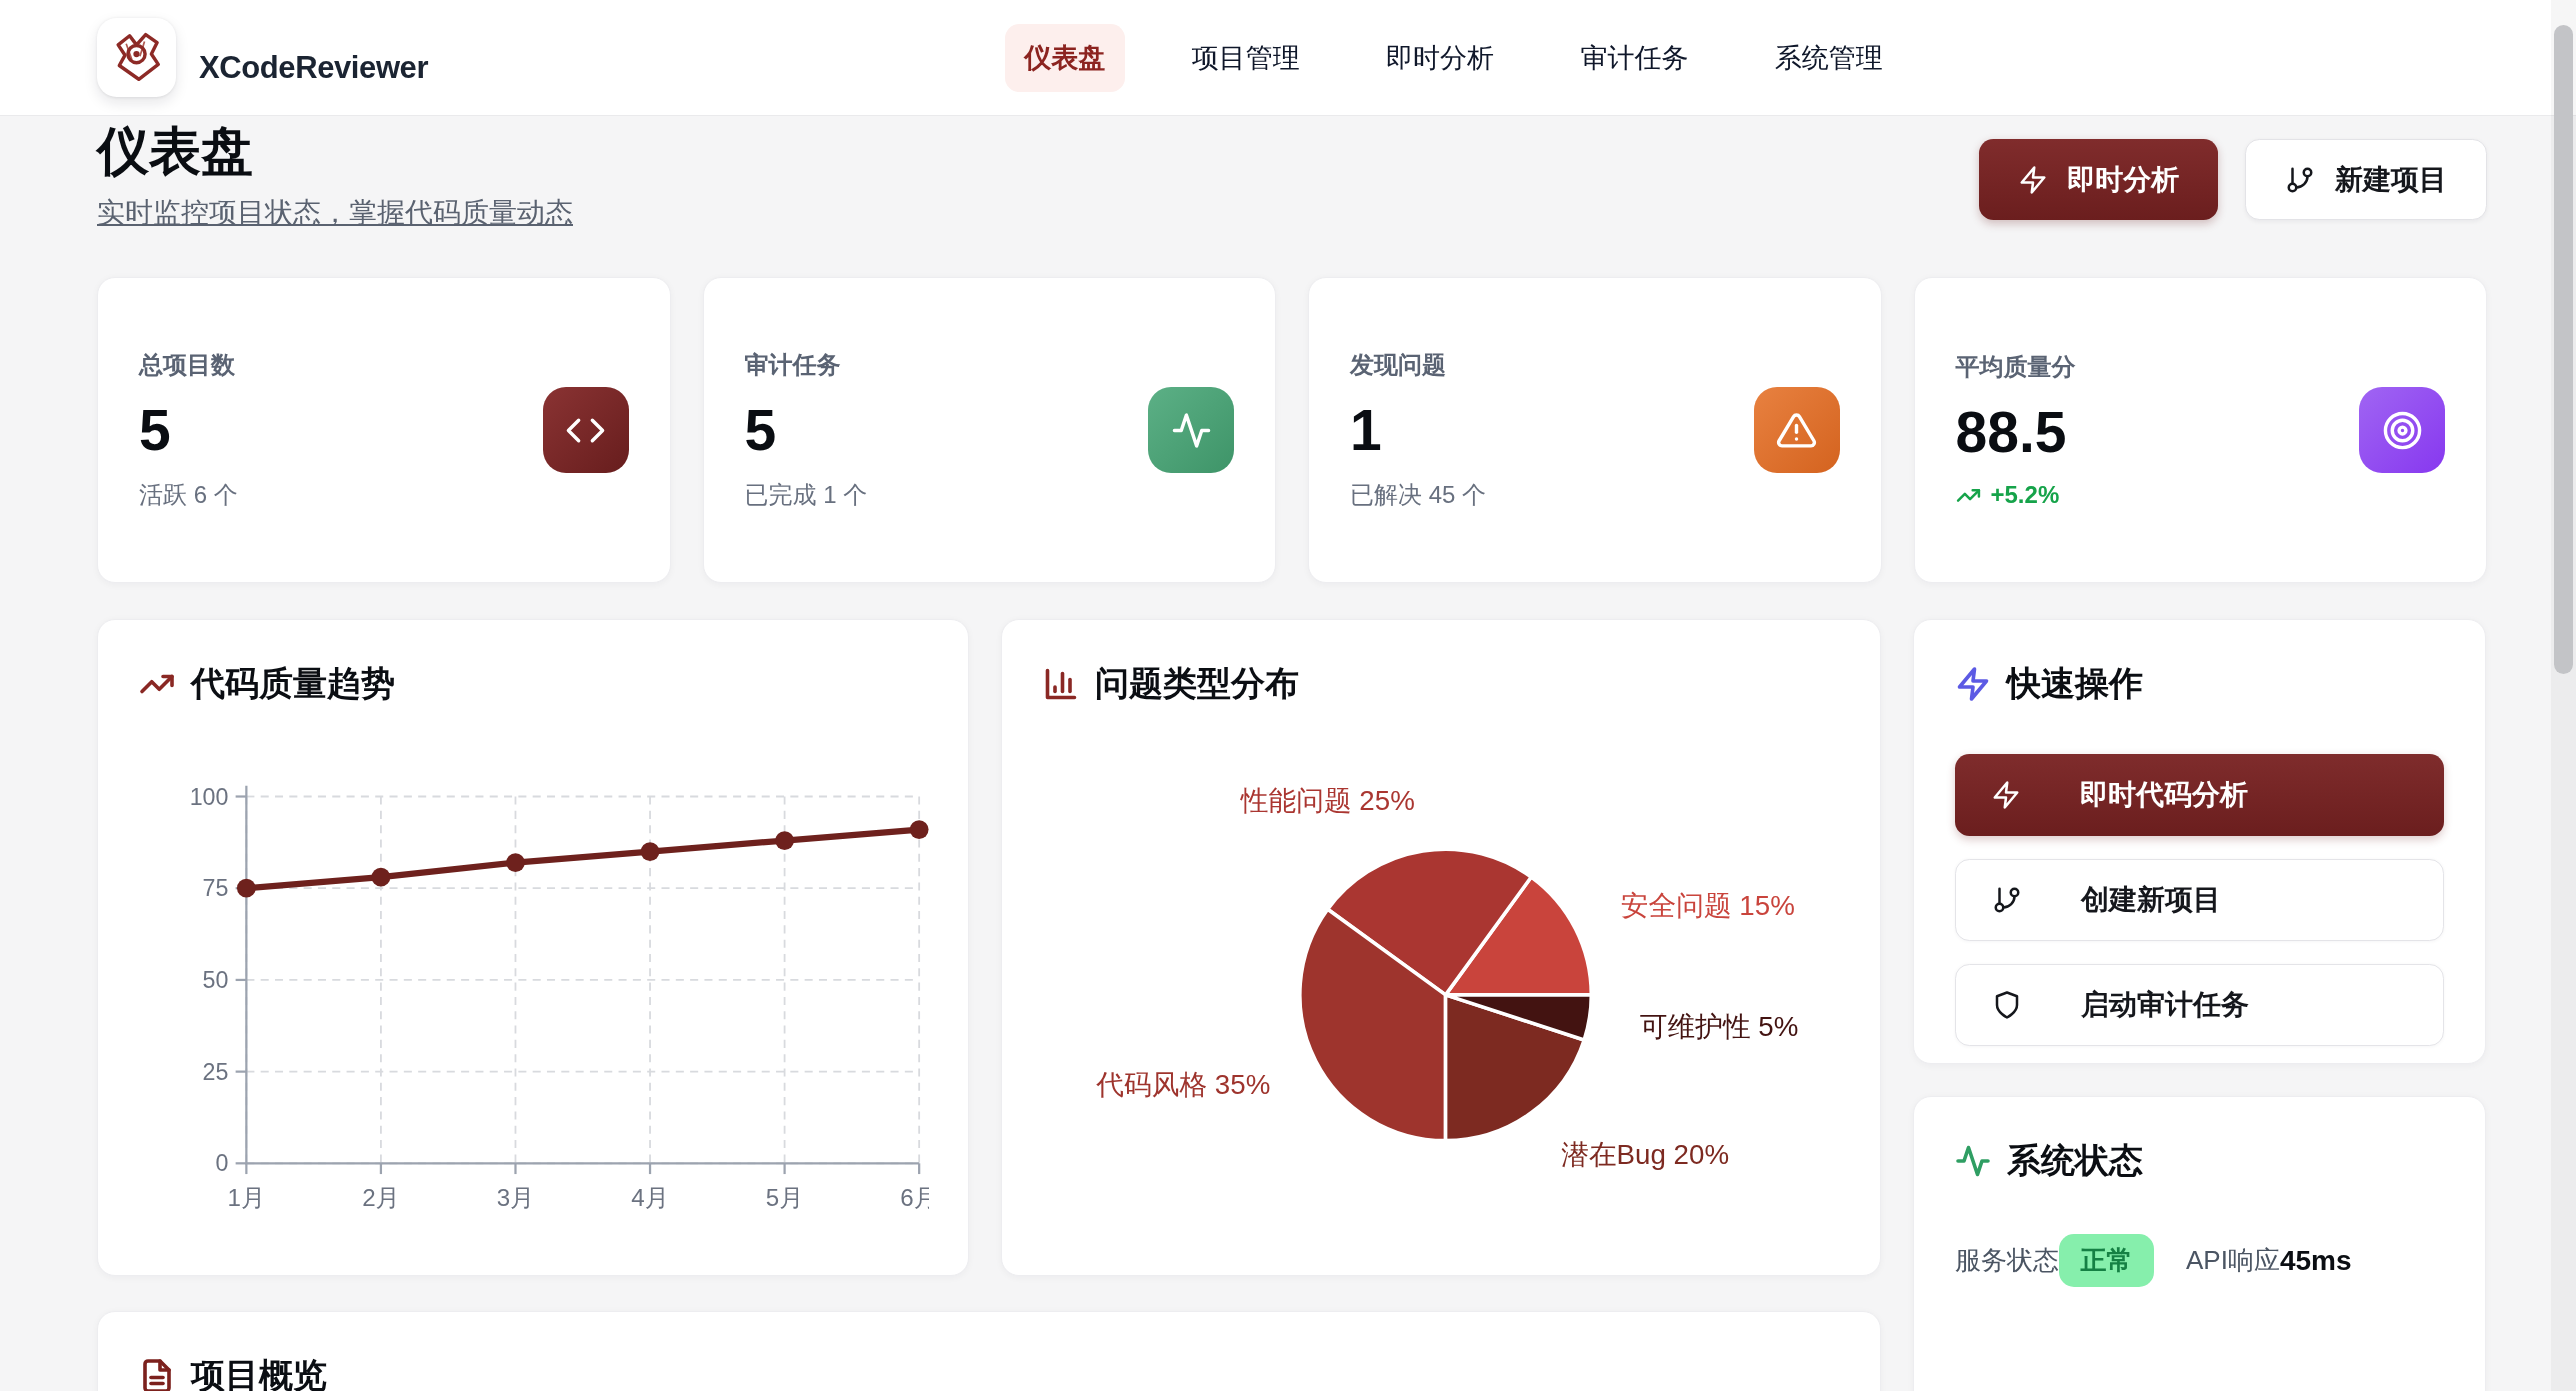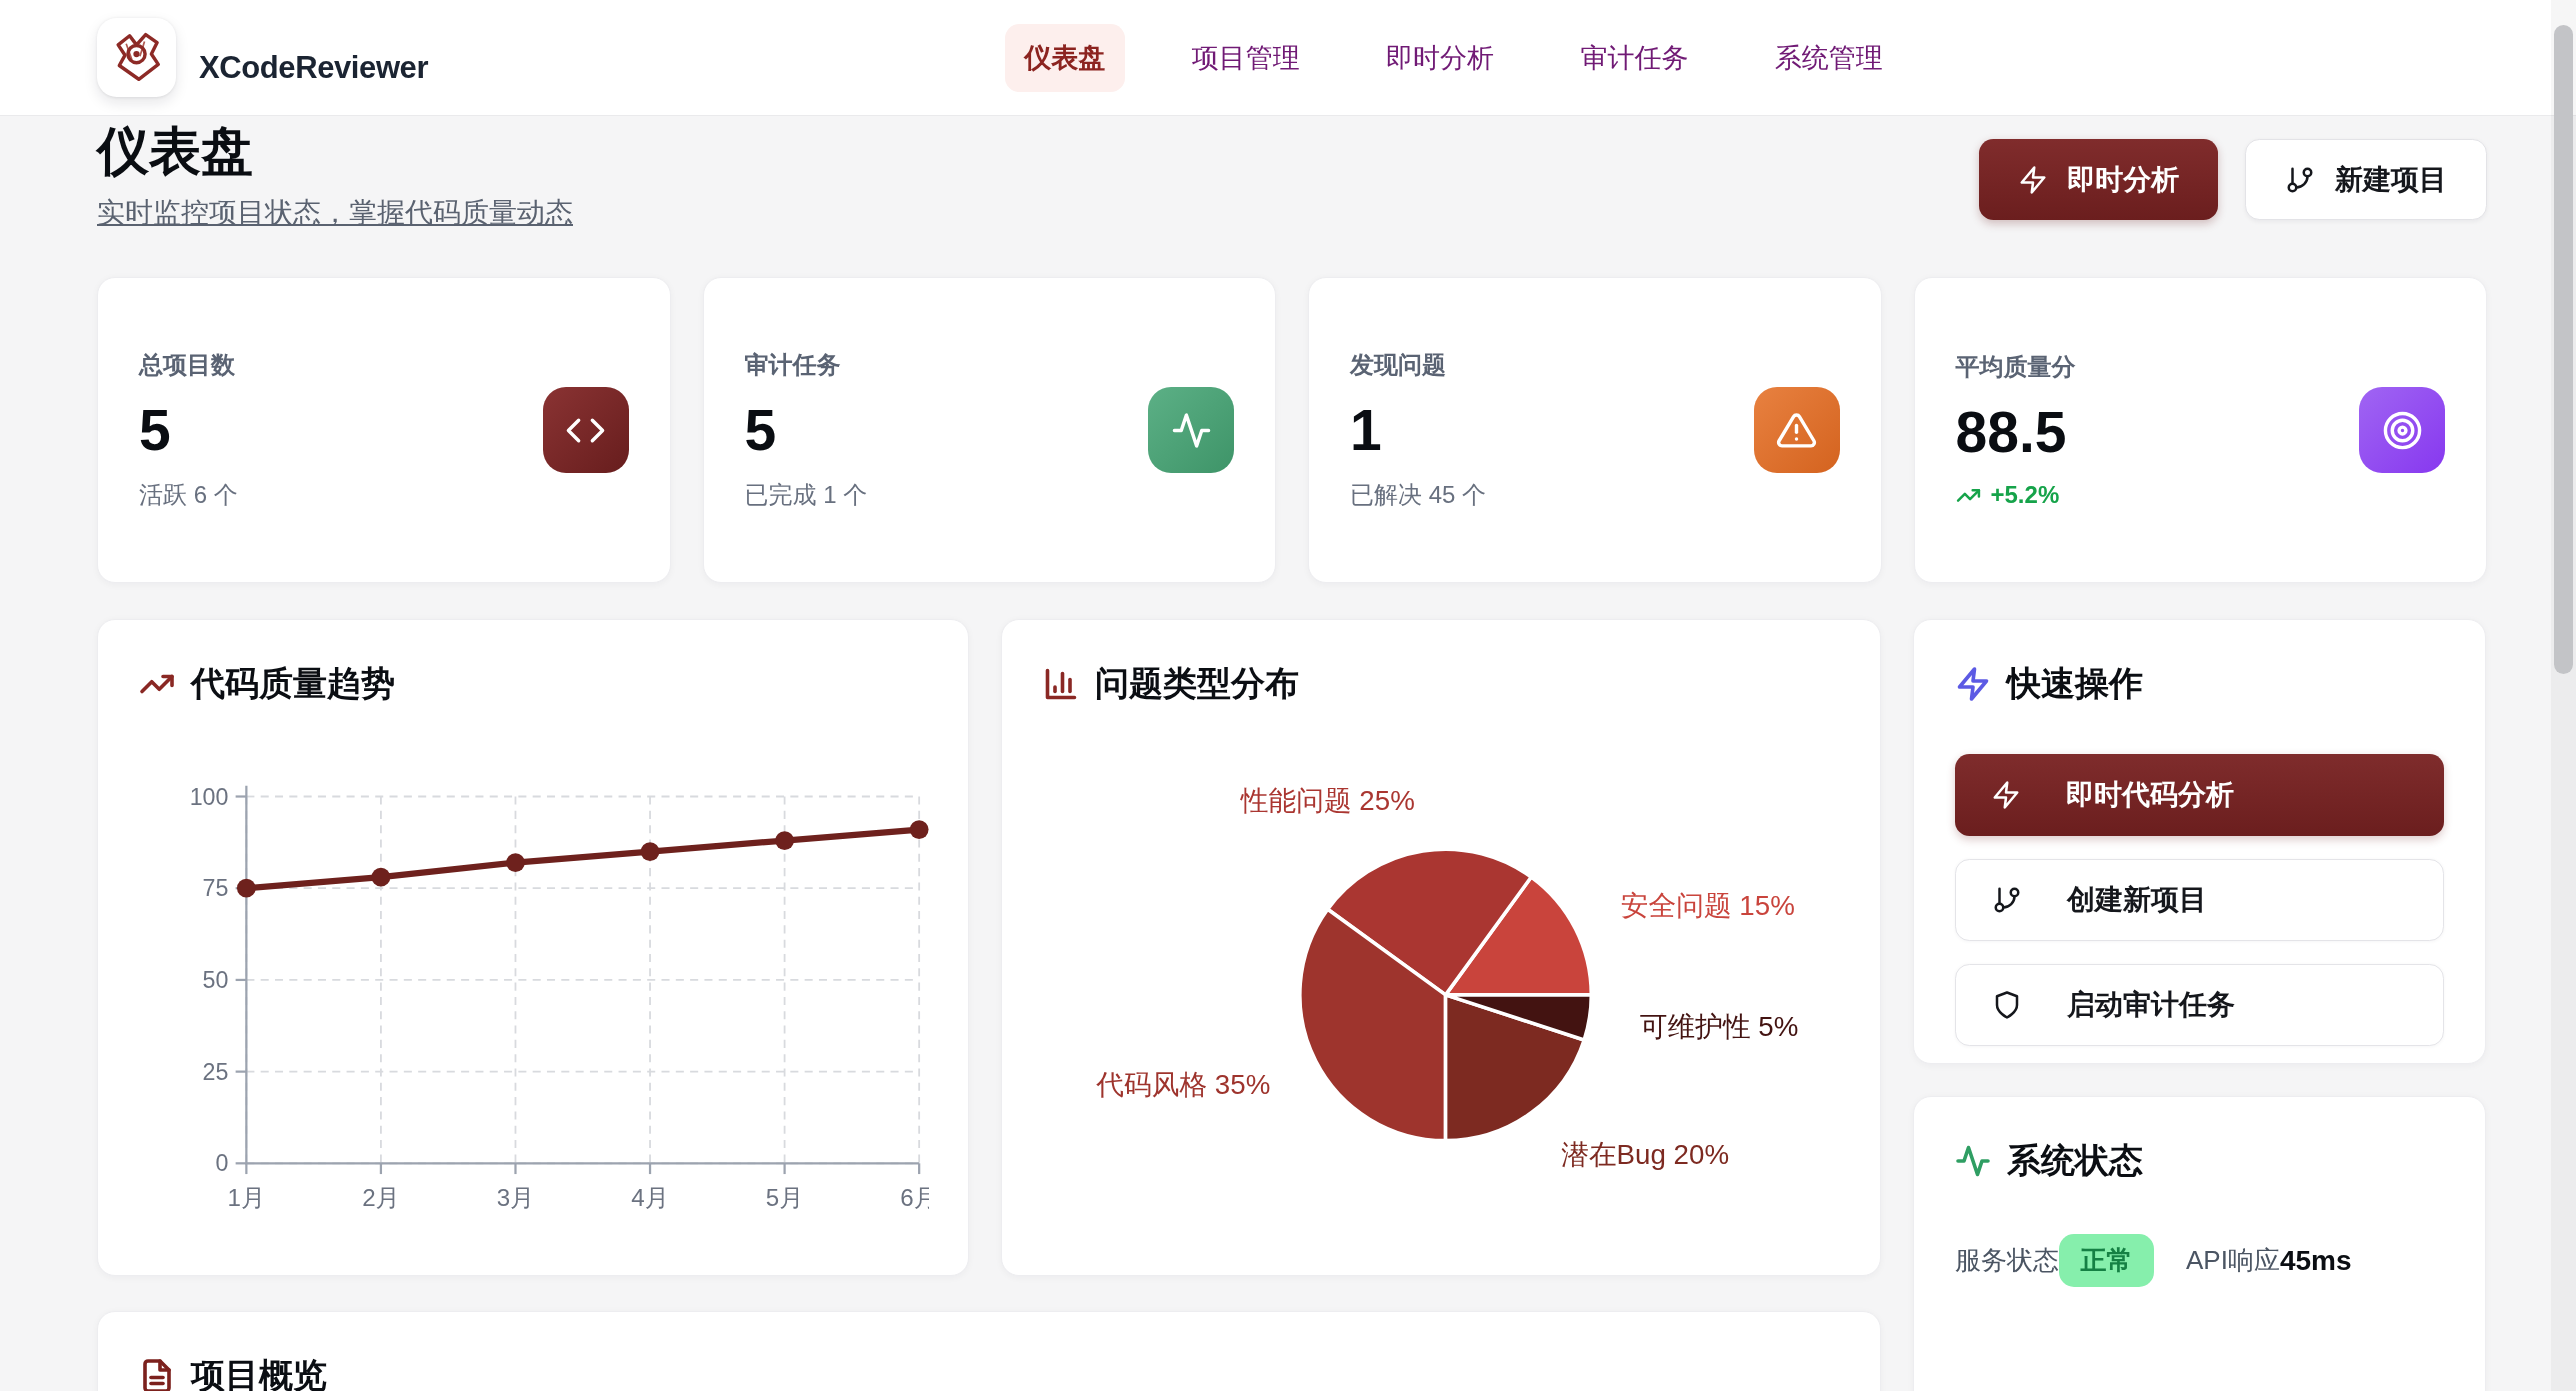--- a/index.html
+++ b/index.html
@@ -19,21 +19,21 @@
     display:flex; align-items:center; padding:0 97px;
   }
   .logo-box {
     width:79px; height:79px; border-radius:19.7px; background:#ffffff;
     box-shadow:0 5.4px 14.3px rgba(20,20,40,.10), 0 0.9px 2.7px rgba(20,20,40,.08);
     display:flex; align-items:center; justify-content:center; cursor:pointer;
   }
   .brand { font-size:31px; font-weight:800; color:#1b2432; margin-left:23px; letter-spacing:-0.4px;margin-top:20px; }
   .menu { display:flex; align-items:center; gap:47px; margin:0 auto; }
   .nav-item {
-    font-size:27px; font-weight:500; color:#701a75; cursor:pointer;
+    font-size:27px; font-weight:500; color:#0f172a; cursor:pointer;
     padding:16px 19.7px; border-radius:14.3px; white-space:nowrap;
   }
   .nav-item.active { background:#fdefed; color:#8c2420; font-weight:600; }
 
   
   .page-header { position:absolute; left:97px; top:123px; }
   .page-title { font-size:52px; font-weight:800; color:#0a0d12; line-height:1.1; }
   .page-sub { font-size:28px; color:#5a6270; margin-top:14.3px;text-decoration:underline; }
 
   .header-actions { position:absolute; top:139px; right:89px; display:flex; gap:27px; }
@@ -76,21 +76,21 @@
     background:#ffffff; border:1.8px solid #ededf0; border-radius:18px;
     box-shadow:0 1.8px 7.2px rgba(15,23,42,.04); padding:41px;
   }
   .card-title { display:flex; align-items:center; gap:16px; font-size:34px; font-weight:800; color:#0b0e13; }
   .chart-card { height:657px; }
 
   .qa-card { height:445px; display:flex; flex-direction:column; }
   .qa-buttons { margin-top:47px; display:flex; flex-direction:column; gap:23px; }
   .qa-btn {
     height:82px; border-radius:14.3px; display:flex; align-items:center;
-    padding:0 36px; gap:45px; font-size:28px; cursor:pointer;
+    padding:0 36px; gap:59px; font-size:28px; cursor:pointer;
   }
   .qa-primary { background:linear-gradient(180deg,#7f2c2c,#6b1e1e); color:#fff; font-weight:600;
     box-shadow:0 3.6px 9px rgba(108,30,30,.22); }
   .qa-plain { background:#fff; border:1.8px solid #e4e4e8; color:#15171c; font-weight:600;
     box-shadow:0 0.9px 3.6px rgba(15,23,42,.04); }
 
   .status-card { margin-top:32px; height:429px; }
   .status-rows { margin-top:50px; display:flex; flex-direction:row; gap:32px; }
   .status-row { display:flex; align-items:center; justify-content:space-between; }
   .status-label { font-size:26px; color:#4b5563; }

